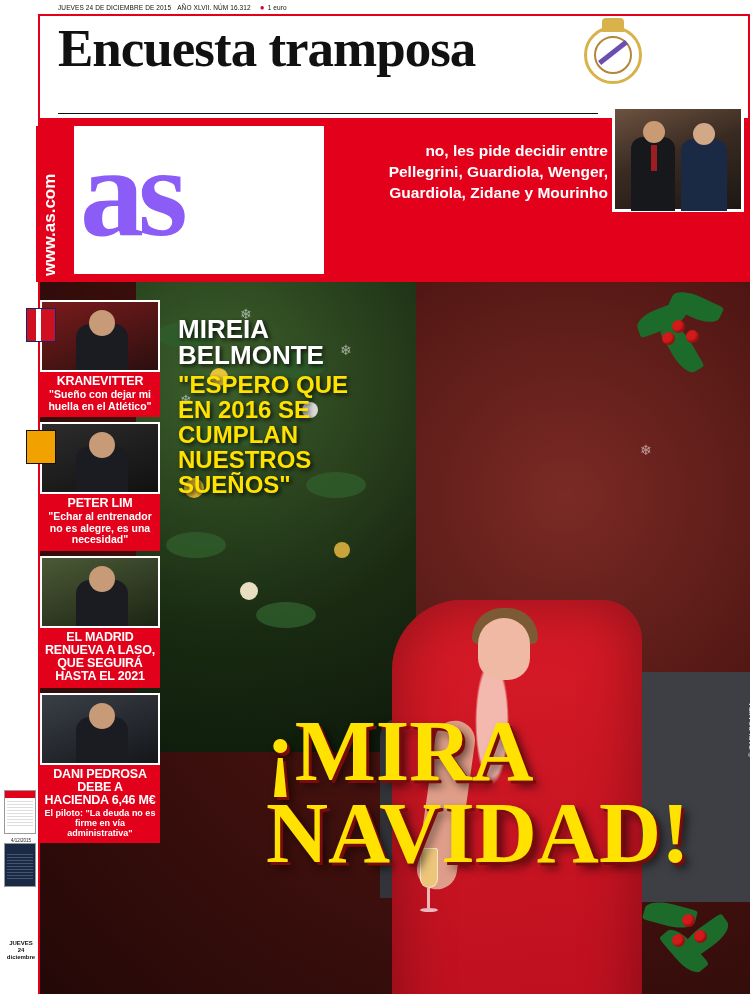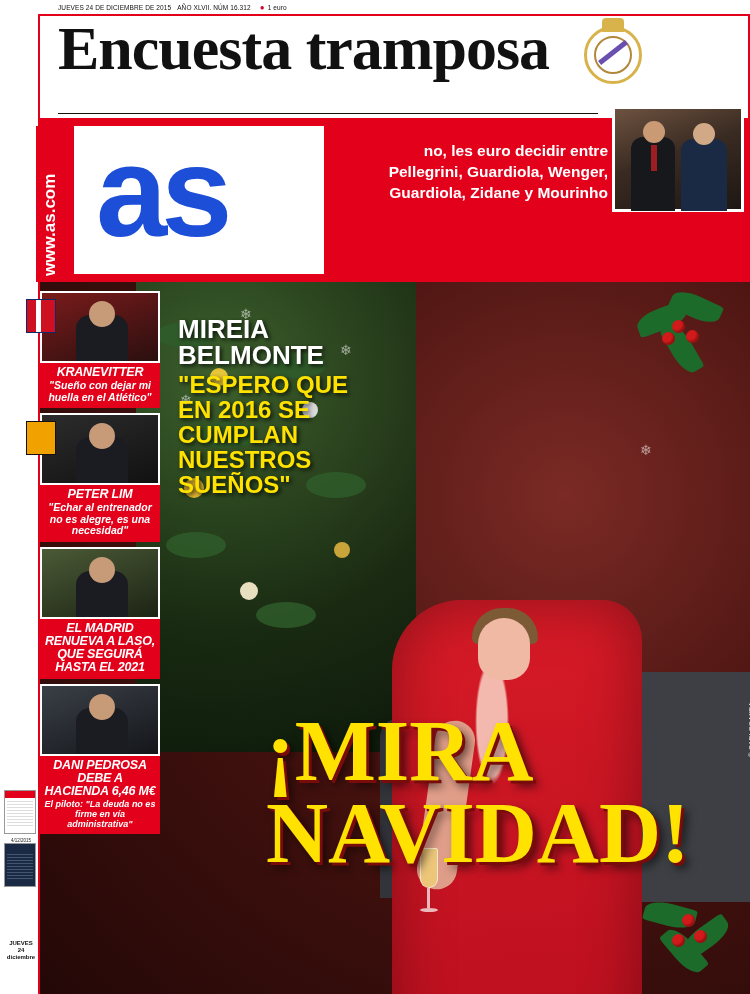--- a/index.html
+++ b/index.html
@@ -29,21 +29,21 @@
   .topstrip .bullet { color: #c8102e; font-size: 8px; margin: 0 3px; }
   .topstrip .seg { margin-right: 6px; }
 
   
   .headline-wrap {
     position: absolute; left: 58px; top: 16px; width: 692px; height: 80px;
   }
   .headline {
     font-family: "Liberation Serif", serif;
     font-weight: bold;
-    font-size: 62px;
+    font-size: 53px;
     line-height: 64px;
     color: #111;
     letter-spacing: -1px;
     white-space: nowrap;
   }
   .crest-overlay {
     position: absolute; left: 520px; top: 2px;
     width: 72px; height: 80px;
   }
   .crest-overlay .ring {
@@ -78,25 +78,25 @@
   
   .redband {
     position: absolute; left: 40px; top: 118px; width: 710px; height: 164px;
     background: #e2001a;
   }
   .logo-block {
     position: absolute; left: 74px; top: 126px; width: 250px; height: 148px;
     background: #fff;
   }
   .logo-as {
-    position: absolute; left: 96px; top: 128px;
-    font-family: Liberation Sans, sans-serif;
+    position: absolute; left: 80px; top: 128px;
+    font-family: Liberation Serif, serif;
     font-weight: bold;
     font-size: 128px; line-height: 128px;
-    color: #1d4ed8;
+    color: #8b5cf6;
     letter-spacing: -6px;
   }
   .wwwside {
     position: absolute; left: 36px; top: 126px; width: 36px; height: 156px;
     background: #e2001a;
   }
   .wwwside span {
     display: block;
     transform: rotate(-90deg);
     transform-origin: left top;
@@ -240,21 +240,21 @@
   .feliz .l2 { display: block; margin-top: -4px; }
   .credit {
     position: absolute; right: 2px; top: 420px;
     color: rgba(255,255,255,0.85); font-size: 7px;
     transform: rotate(-90deg); transform-origin: right top;
     white-space: nowrap;
   }
 
   
   .leftcol {
-    position: absolute; left: 40px; top: 291px; width: 120px; font-style: italic;
+    position: absolute; left: 40px; top: 300px; width: 120px;
   }
   .story { position: relative; width: 120px; margin-bottom: 5px; }
   .story .photo {
     position: relative; width: 120px; height: 72px; overflow: hidden;
     border: 2px solid #fff;
     background: #222;
   }
   .photo.kran { background: linear-gradient(160deg,#7a1b1b,#2b0f0f); }
   .photo.lim  { background: linear-gradient(160deg,#2c2c2c,#111); }
   .photo.laso { background: linear-gradient(160deg,#4a5a36,#1d2414); }
@@ -357,21 +357,21 @@
   <div class="redband"></div>
 
   <div class="wwwside">
     <span>www.as.com</span>
   </div>
 
   <div class="logo-block"></div>
   <div class="logo-as">as</div>
 
   <div class="banner-text">
-    <div>no, les euro decidir entre</div>
+    <div>no, les pide decidir entre</div>
     <div>Pellegrini, Guardiola, Wenger,</div>
     <div>Guardiola, Zidane y Mourinho</div>
   </div>
 
   <div class="banner-photo">
     <div class="bp-figA"></div>
     <div class="bp-figB"></div>
     <div class="bp-headA"></div>
     <div class="bp-headB"></div>
     <div class="bp-tie"></div>

